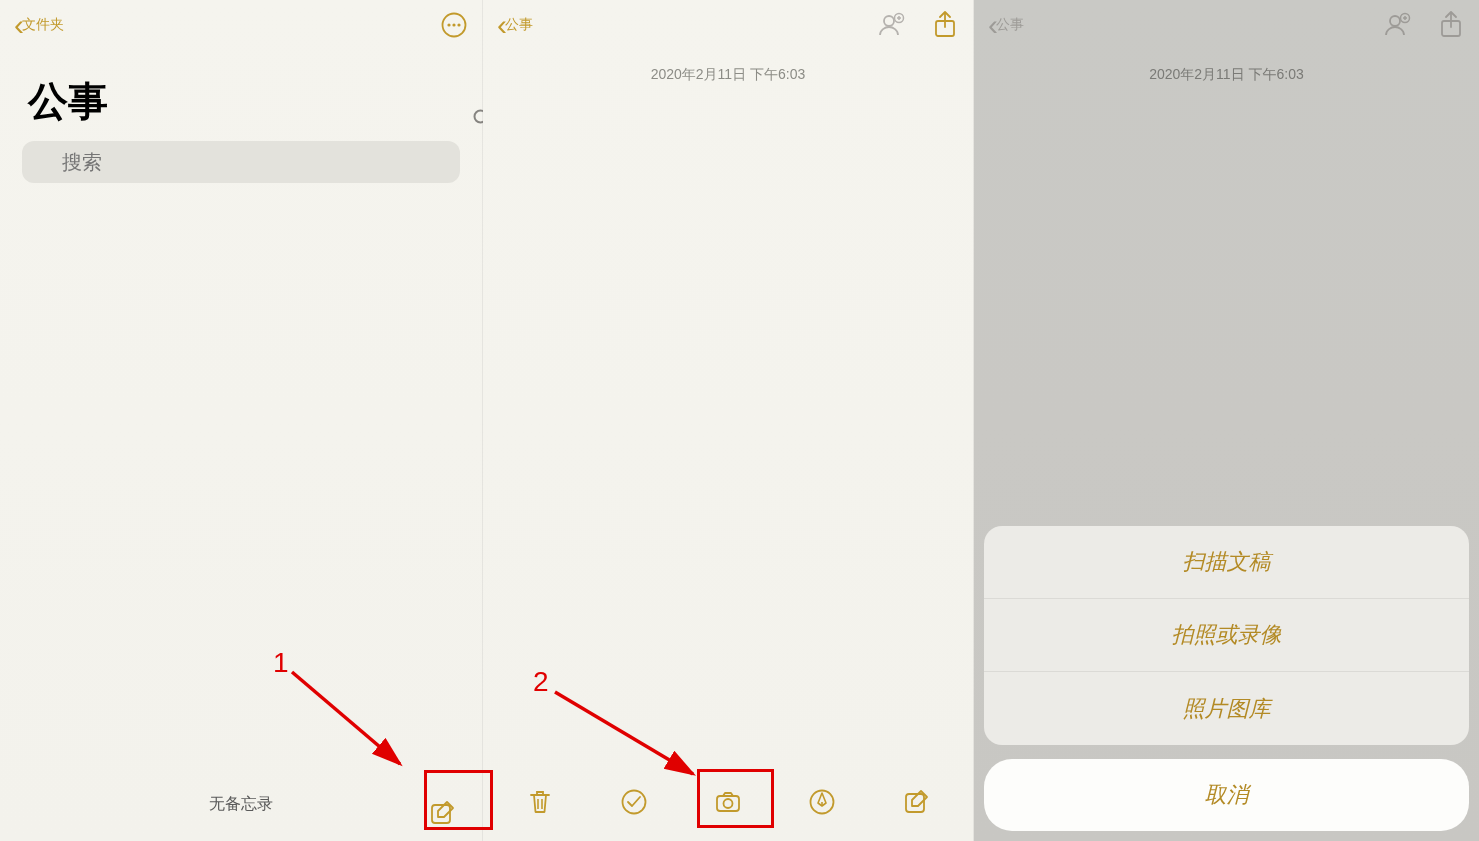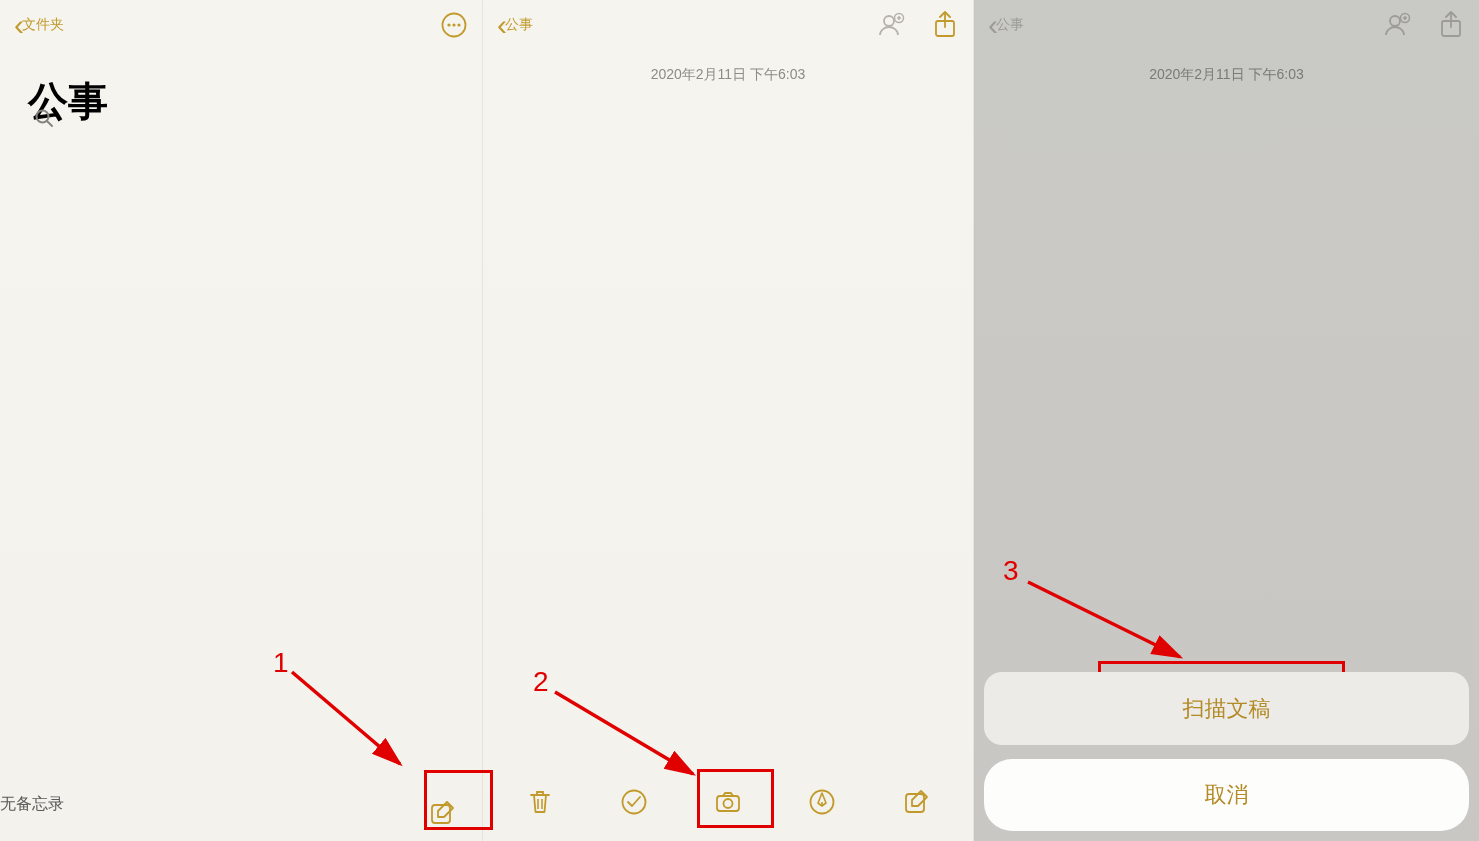--- a/index.html
+++ b/index.html
@@ -62,21 +62,21 @@
       outline: none;
     }
     .search-icon {
       position: absolute;
       margin-left: 12px;
       margin-top: -33px;
       color: #868480;
     }
     .fill { flex: 1; }
     .footer-status {
-      text-align: left;
+      text-align: center;
       font-size: 16px;
       color: #5a5a5a;
       padding-bottom: 26px;
     }
     .compose-btn {
       position: absolute;
       right: 26px;
       bottom: 14px;
     }
     .red-box {
@@ -109,20 +109,21 @@
       inset: 0;
       background: rgba(120,120,120,0.35);
       pointer-events: none;
     }
     .panel3-content { position: relative; z-index: 1; height: 100%; display: flex; flex-direction: column; }
     .panel3 .back, .panel3 .icon-size.grey-disabled-3 { color: #9d9b97; }
     .grey-disabled-3 { color: #9d9b97; }
 
     .sheet-wrap {
       padding: 0 10px 10px;
+      font-style: italic;
     }
     .sheet {
       background: #ecebe7;
       border-radius: 18px;
       overflow: hidden;
     }
     .sheet-row {
       height: 73px;
       border-bottom: 1px solid rgba(0,0,0,0.07);
       display: flex;
@@ -171,20 +172,21 @@
         <circle cx="9" cy="14" r="1.6" fill="currentColor"></circle>
         <circle cx="14" cy="14" r="1.6" fill="currentColor"></circle>
         <circle cx="19" cy="14" r="1.6" fill="currentColor"></circle>
       </svg>
     </div>
   </div>
 
   <div class="title-folder">公事</div>
 
   <div class="search-wrap" style="position:relative">
+    <input class="search" type="text" placeholder="搜索" style="">
     <span class="search-icon">
       <svg width="20" height="20" viewBox="0 0 20 20">
           <circle cx="8.5" cy="8.5" r="6" fill="none" stroke="currentColor" stroke-width="2"></circle>
           <line x1="13.5" y1="13.5" x2="18" y2="18" stroke="currentColor" stroke-width="2" stroke-linecap="round"></line>
         </svg>
     </span>
   </div>
 
   <div class="fill"></div>
 
@@ -295,20 +297,22 @@
       </div>
     </div>
 
     <div class="timestamp" style="color:#7a7a76">2020年2月11日 下午6:03</div>
 
     <div class="fill"></div>
 
     <div class="sheet-wrap">
       <div class="sheet">
         <div class="sheet-row">扫描文稿</div>
+        <div class="sheet-row">拍照或录像</div>
+        <div class="sheet-row">照片图库</div>
       </div>
       <div class="cancel">取消</div>
     </div>
   </div>
 </div>
 
 <div class="red-box" style="left:424px; top:770px; width:69px; height:60px;"></div>
 
 <div class="red-box" style="left:697px; top:769px; width:77px; height:59px;"></div>
 

